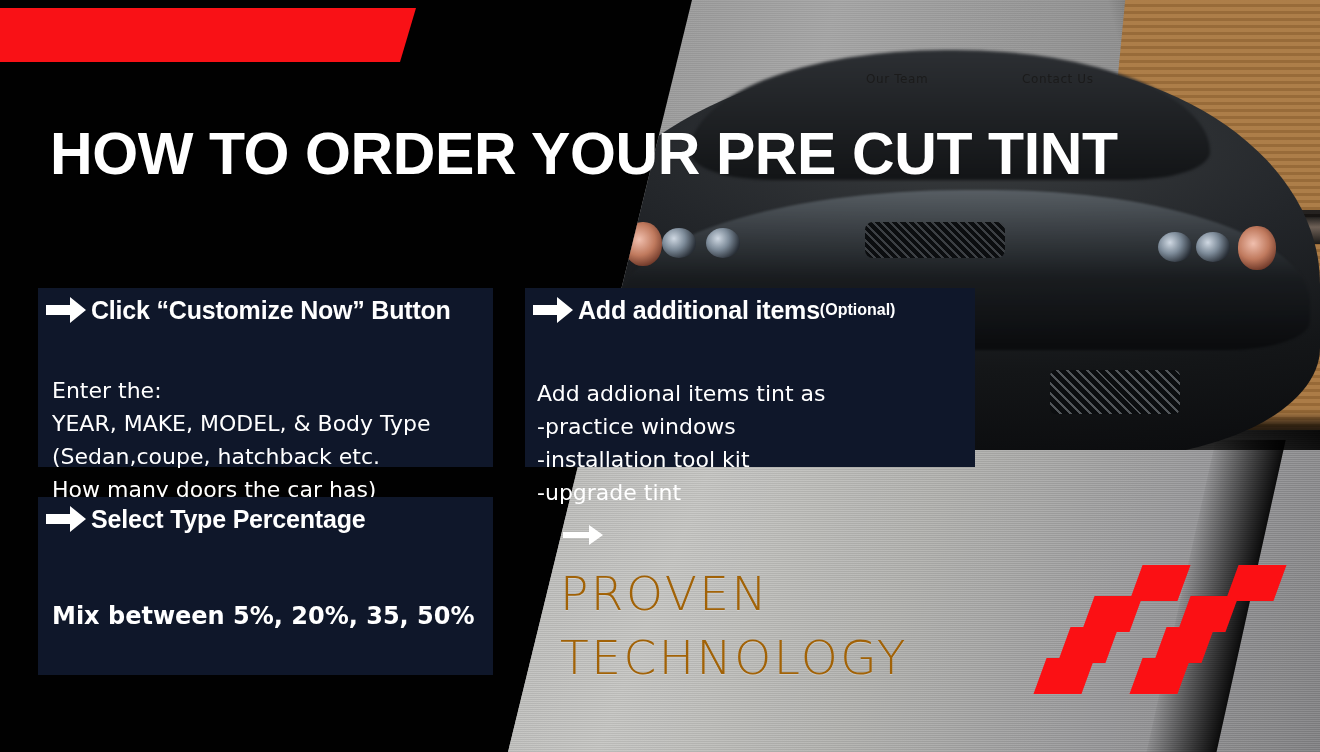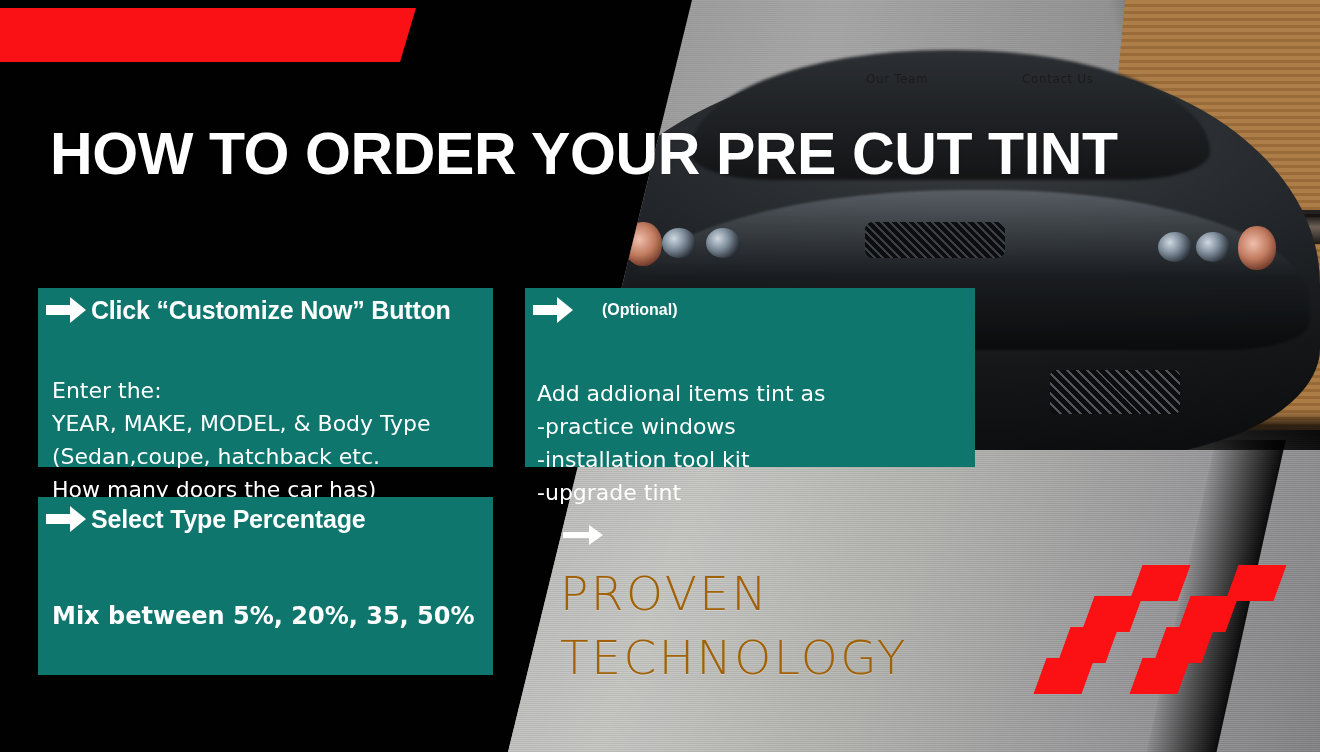--- a/index.html
+++ b/index.html
@@ -185,21 +185,21 @@
     letter-spacing:.6px;
     white-space:nowrap;
     cursor:pointer;
   }
   #nav-our-team{ left:866px; top:72px; }
   #nav-contact-us{ left:1022px; top:72px; }
 
   
   .card{
     position:absolute;
-    background:#0f766e;
+    background:#0f172a;
     padding:0;
   }
   #card-1{ left:38px; top:288px; width:455px; height:179px; }
   #card-2{ left:38px; top:497px; width:455px; height:178px; }
   #card-3{ left:525px; top:288px; width:450px; height:179px; }
 
   .card-head{
     display:flex;
     align-items:center;
     gap:0px;
@@ -213,21 +213,21 @@
     font-size:25px;
     letter-spacing:-.2px;
     white-space:nowrap;
     margin-left:3px;
   }
   .card-note{
     color:#fff;
     font-family:"Liberation Sans", sans-serif;
     font-weight:bold;
     font-size:16px;
-    margin-left:27px;
+    margin-left:0;
     white-space:nowrap;
   }
   .card-body{
     color:#fff;
     font-family:"DejaVu Sans", sans-serif;
     font-size:22px;
     line-height:33px;
     padding:3px 0 0 14px;
     white-space:pre-line;
     margin-top:45px;
@@ -312,20 +312,21 @@
       <span class="card-title">Select Type Percentage</span>
     </div>
     <div class="card-body">Mix between 5%, 20%, 35, 50%</div>
   </div>
 
   <div class="card" id="card-3">
     <div class="card-head">
       <svg class="arrow-svg" width="44" height="32" viewBox="0 0 44 32">
         <path d="M2 11 H26 V3 L42 16 L26 29 V21 H2 Z" fill="#ffffff"></path>
       </svg>
+      <span class="card-title">Add additional items</span>
       <span class="card-note">(Optional)</span>
     </div>
     <div class="card-body">Add addional items tint as
 -practice windows
 -installation tool kit
 -upgrade tint</div>
   </div>
 
   <div id="checker">
     <div class="cell" style="left:24px;  top:0px;"></div>

